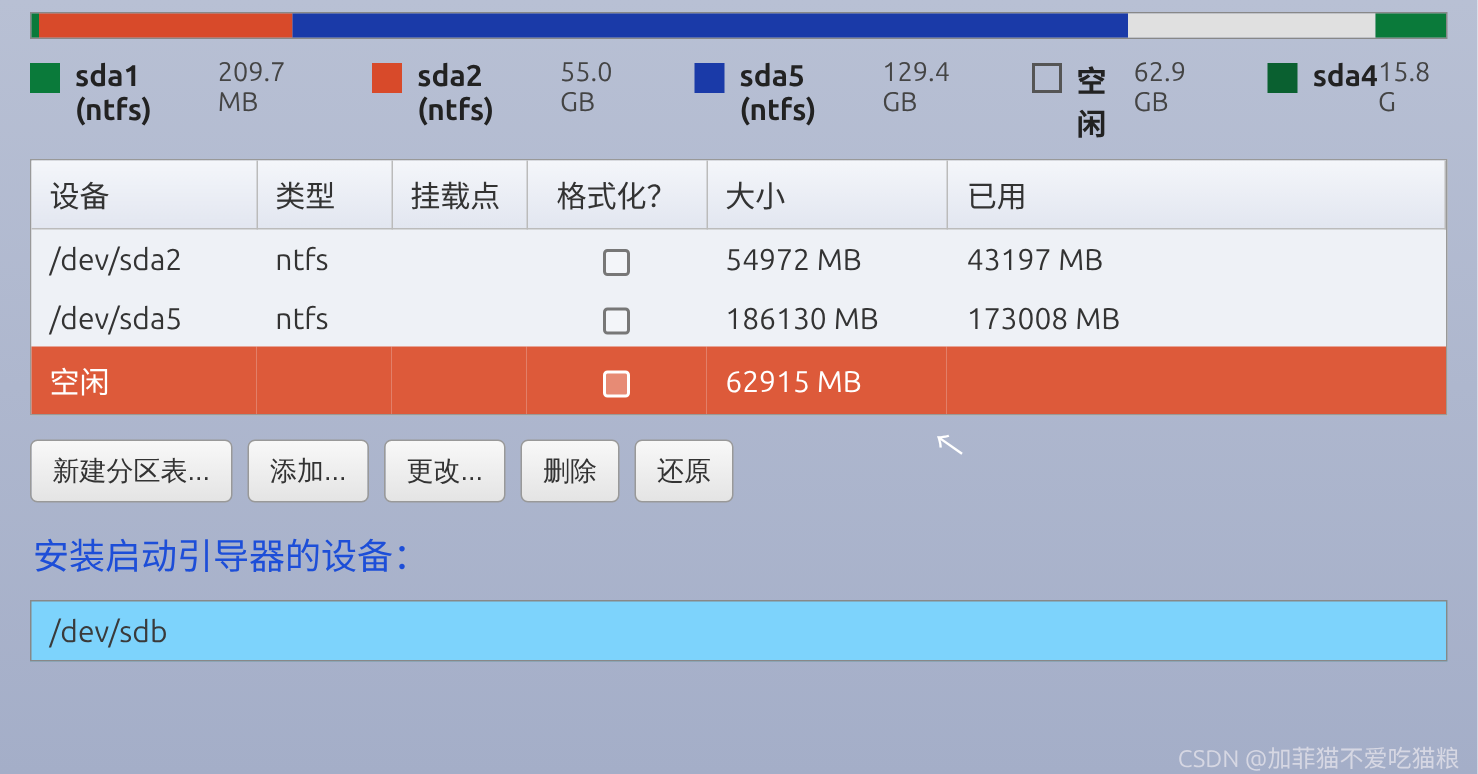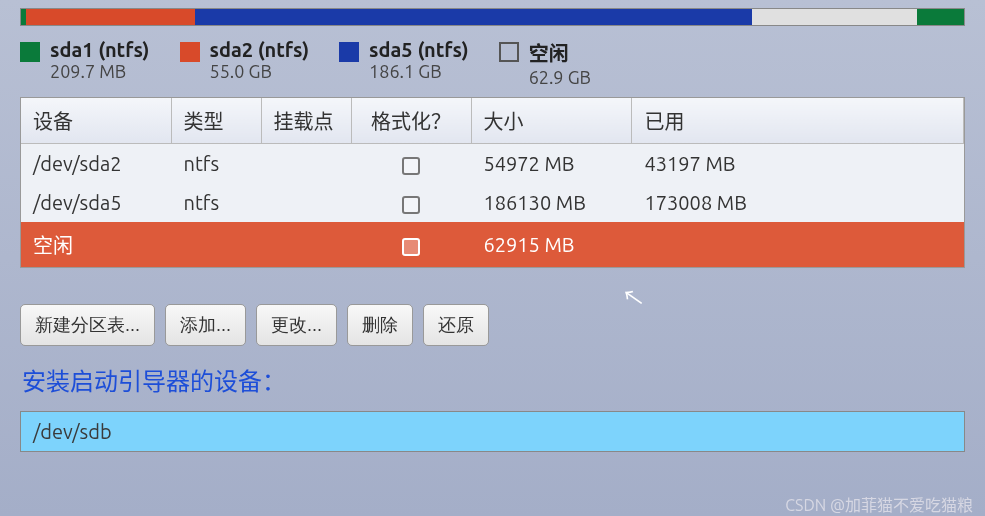--- a/index.html
+++ b/index.html
@@ -36,21 +36,21 @@
       width: 20px;
       height: 20px;
       margin-top: 4px;
       flex-shrink: 0;
     }
     .swatch.filled-green { background: #0a7a3a; }
     .swatch.filled-red { background: #d84a2a; }
     .swatch.filled-blue { background: #1a3aa8; }
     .swatch.outline { background: transparent; border: 2px solid #555; }
     .swatch.filled-dkgreen { background: #0a6030; }
-    .legend-text { display: flex; flex-direction: column; }
+    .legend-text { display: flex; flex-direction: row; }
     .legend-name { font-weight: bold; color: #222; font-size: 20px; }
     .legend-size { font-size: 18px; color: #444; }
 
     .table-wrap {
       margin: 0 20px;
       border: 1px solid #999;
       background: #eef1f6;
     }
     table { width: 100%; border-collapse: collapse; border-radius: 26px; }
     th {
@@ -97,21 +97,20 @@
       padding: 16px 20px 8px 20px;
     }
     .btn {
       padding: 8px 14px;
       font-size: 18px;
       background: linear-gradient(#f8f8f8, #e4e4e4);
       border: 1px solid #999;
       border-radius: 5px;
       color: #333;
       cursor: pointer;
-      margin-top: 20px;
     }
     .label-boot {
       padding: 8px 22px;
       font-size: 24px;
       color: #1d4ed8;
     }
     .boot-select {
       margin: 6px 20px 0 20px;
       border: 1px solid #888;
       background: #7dd3fc;
@@ -157,28 +156,35 @@
       <div class="swatch filled-red"></div>
       <div class="legend-text">
         <div class="legend-name">sda2 (ntfs)</div>
         <div class="legend-size">55.0 GB</div>
       </div>
     </div>
     <div class="legend-item">
       <div class="swatch filled-blue"></div>
       <div class="legend-text">
         <div class="legend-name">sda5 (ntfs)</div>
-        <div class="legend-size">186.1 GB</div>
+        <div class="legend-size">129.4 GB</div>
       </div>
     </div>
     <div class="legend-item">
       <div class="swatch outline"></div>
       <div class="legend-text">
         <div class="legend-name">空闲</div>
         <div class="legend-size">62.9 GB</div>
+      </div>
+    </div>
+    <div class="legend-item">
+      <div class="swatch filled-dkgreen"></div>
+      <div class="legend-text">
+        <div class="legend-name">sda4</div>
+        <div class="legend-size">15.8 G</div>
       </div>
     </div>
   </div>
 
 <div class="table-wrap">
   <table>
     <thead>
       <tr>
         <th class="col-device">设备</th>
         <th class="col-type">类型</th>

